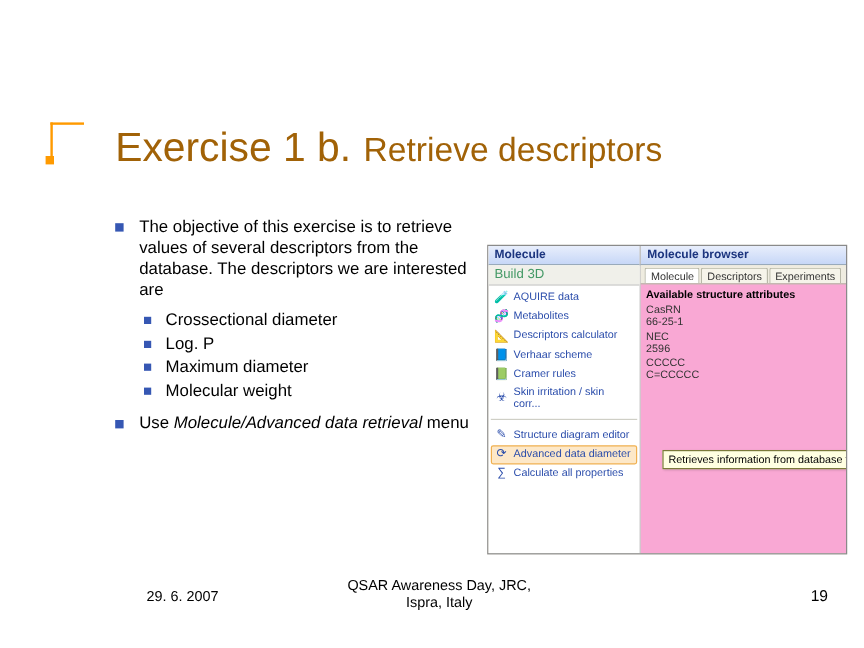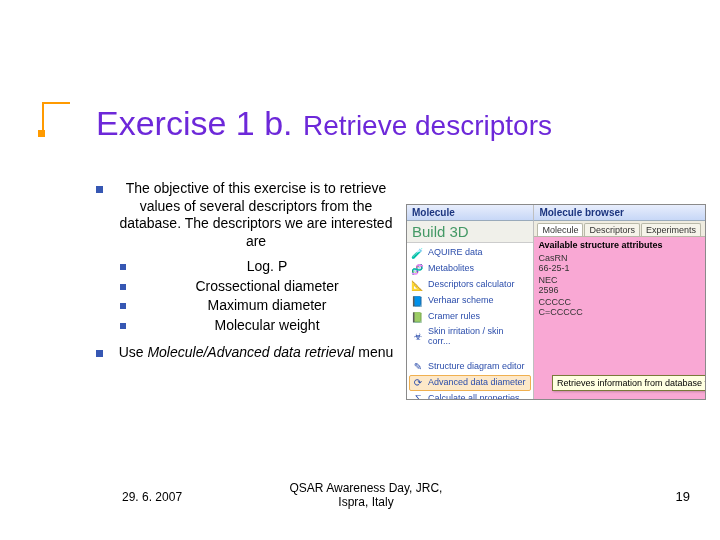--- a/index.html
+++ b/index.html
@@ -3,39 +3,39 @@
 <meta charset="utf-8">
 <style>
   * { box-sizing: border-box; margin: 0; padding: 0; }
   html, body { width: 720px; height: 540px; background: #fff; font-family: Verdana, Arial, sans-serif; color: #000; }
   .slide { position: relative; width: 720px; height: 540px; }
   .title-accent { position: absolute; left: 42px; top: 102px; width: 28px; height: 32px; }
   .title-accent .oline { position: absolute; left: 0; top: 0; width: 28px; height: 2px; background: #ff9a00; }
   .title-accent .vline { position: absolute; left: 0; top: 0; width: 2px; height: 32px; background: #ff9a00; }
   .title-accent .dot  { position: absolute; left: -4px; top: 28px; width: 7px; height: 7px; background: #ff9a00; }
 
-  .title { position: absolute; left: 96px; top: 104px; font-family: Verdana, sans-serif; font-weight: 400; color: #6d28d9; }
+  .title { position: absolute; left: 96px; top: 104px; font-family: Verdana, sans-serif; font-weight: 400; color: #a16207; }
   .title .lead { font-size: 34px; }
   .title .sub  { font-size: 28px; margin-left: 6px; }
 
   .body { position: absolute; left: 96px; top: 180px; width: 300px; font-size: 14px; line-height: 1.25; }
-  .body ul { list-style: none; text-align: center; }
+  .body ul { list-style: none; }
   .body > ul > li { position: relative; padding-left: 20px; margin-bottom: 10px; }
   .body > ul > li::before { content: ""; position: absolute; left: 0; top: 6px; width: 7px; height: 7px; background: #3657b3; }
   .body ul.sub { margin-top: 8px; }
   .body ul.sub li { position: relative; padding-left: 22px; margin-bottom: 2px; font-size: 14px; }
   .body ul.sub li::before { content: ""; position: absolute; left: 4px; top: 6px; width: 6px; height: 6px; background: #3657b3; }
   .italic { font-style: italic; }
 
   
-  .shot { position: absolute; left: 406px; top: 204px; width: 300px; height: 196px; border: 1px solid #8a8a8a; background: #efece0; font-family: Tahoma, Arial, sans-serif; font-size: 9px; color: #000; overflow: hidden; }
+  .shot { position: absolute; left: 406px; top: 204px; width: 300px; height: 258px; border: 1px solid #8a8a8a; background: #efece0; font-family: Tahoma, Arial, sans-serif; font-size: 9px; color: #000; overflow: hidden; }
   .shot .cols { display: flex; height: 100%; }
   .pane-left { width: 145px; background: #fff; display: flex; flex-direction: column; border-right: 1px solid #bfbfbf; }
   .pane-left .hdr { background: linear-gradient(#e8eefc,#c7d7f7); border-bottom: 1px solid #9ab; padding: 2px 5px; font-weight: bold; color: #1c357f; font-size: 10px; }
-  .pane-left .hdrbar { background: #f0f0ea; border-bottom: 1px solid #ccc; padding: 2px 5px; color: #496; font-size: 15px; }
+  .pane-left .hdrbar { background: #f0f0ea; border-bottom: 1px solid #ccc; padding: 2px 5px; color: #496; font-size: 11px; }
   .pane-left ul { list-style: none; padding: 2px 2px; }
   .pane-left li { display: flex; align-items: center; gap: 4px; padding: 2px 3px; color: #2b4dab; line-height: 1.1; cursor: default; }
   .pane-left li .ic { width: 12px; height: 12px; display: inline-flex; align-items: center; justify-content: center; font-size: 10px; color: #2b4dab; flex: 0 0 12px; }
   .pane-left li.sel { background: #fde8c8; border: 1px solid #f0b050; border-radius: 2px; padding: 1px 2px; }
   .pane-left .divline { height: 1px; background: #cfcfc6; margin: 3px 2px; }
 
   .pane-right { flex: 1; display: flex; flex-direction: column; }
   .pane-right .hdr { background: linear-gradient(#e8eefc,#c7d7f7); border-bottom: 1px solid #9ab; padding: 2px 5px; font-weight: bold; color: #1c357f; font-size: 10px; margin-left: -1px;}
   .brow-hdr { border-left: 1px solid #bfbfbf; }
   .tabs { display: flex; gap: 0; padding: 2px 3px 0; background: #efece0; font-size: 9px; }
@@ -63,22 +63,22 @@
   <div class="title">
     <span class="lead">Exercise 1 b.</span>
     <span class="sub">Retrieve descriptors</span>
   </div>
 
   <div class="body">
     <ul>
       <li>
         <span>The objective of this exercise is to retrieve values of several descriptors from the database. The descriptors we are interested are</span>
         <ul class="sub">
+          <li>Crossectional diameter</li>
           <li>Log. P</li>
-          <li>Crossectional diameter</li>
           <li>Maximum diameter</li>
           <li>Molecular weight</li>
         </ul>
       </li>
       <li>
         <span>Use </span><span class="italic">Molecule/Advanced data retrieval</span><span> menu</span>
       </li>
     </ul>
   </div>
 

